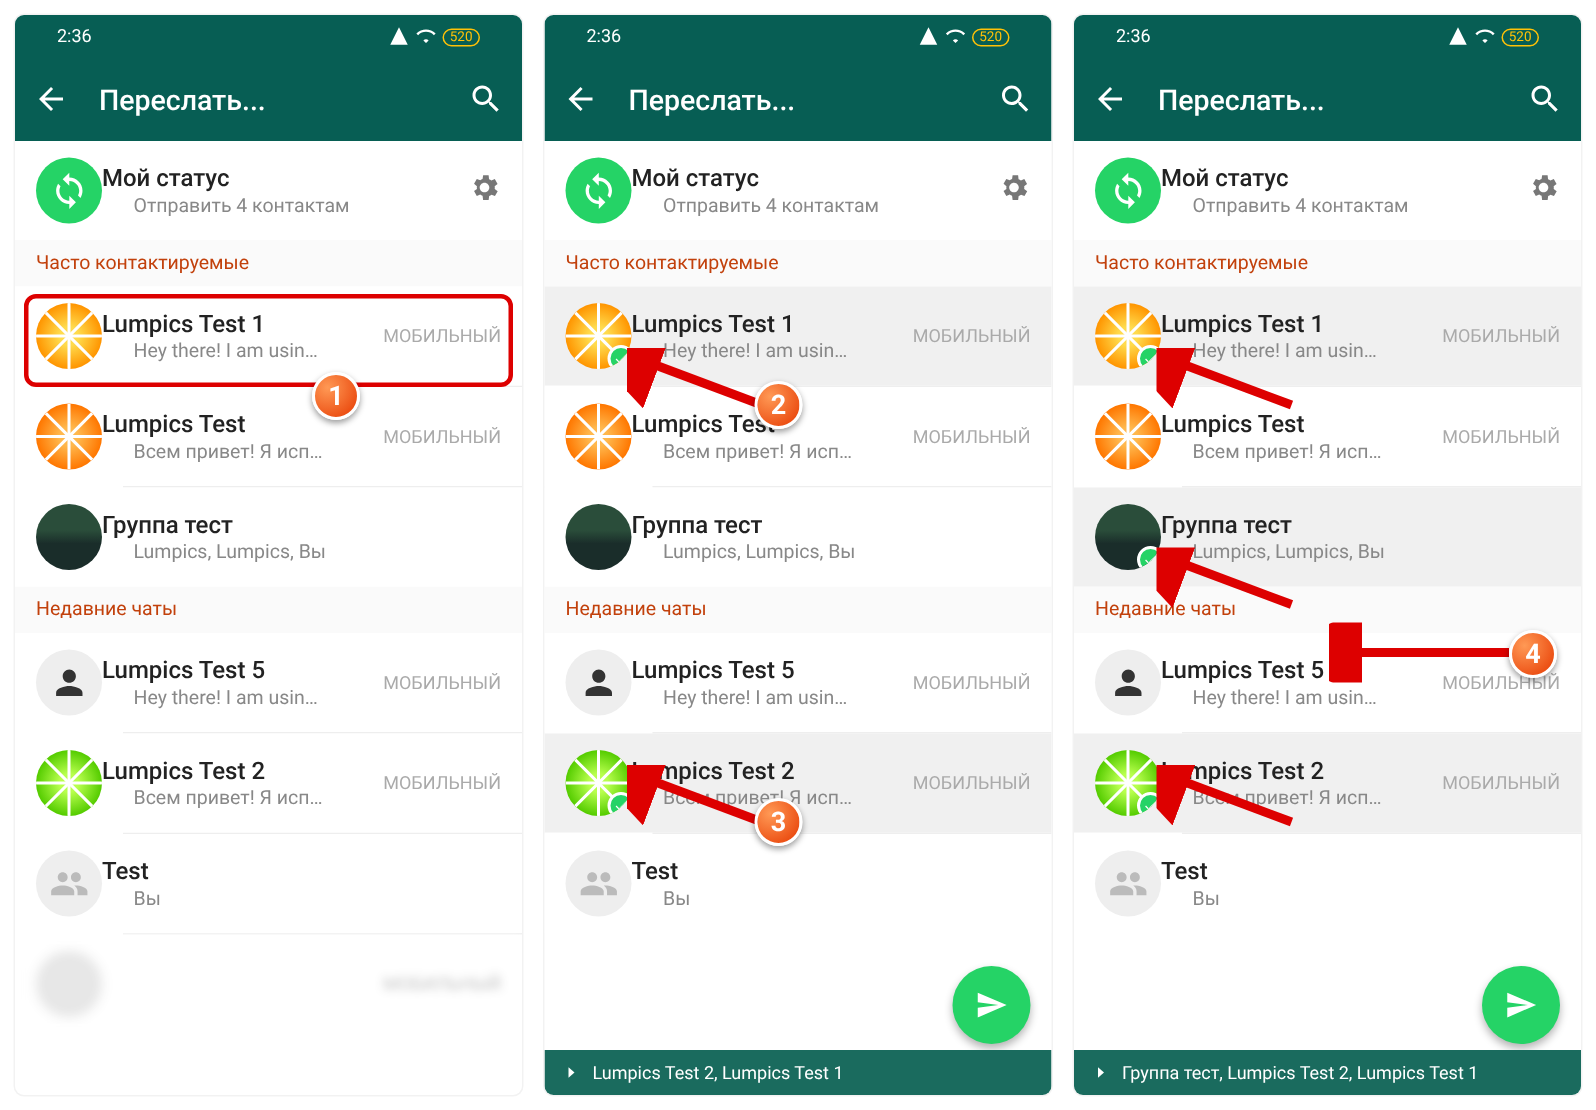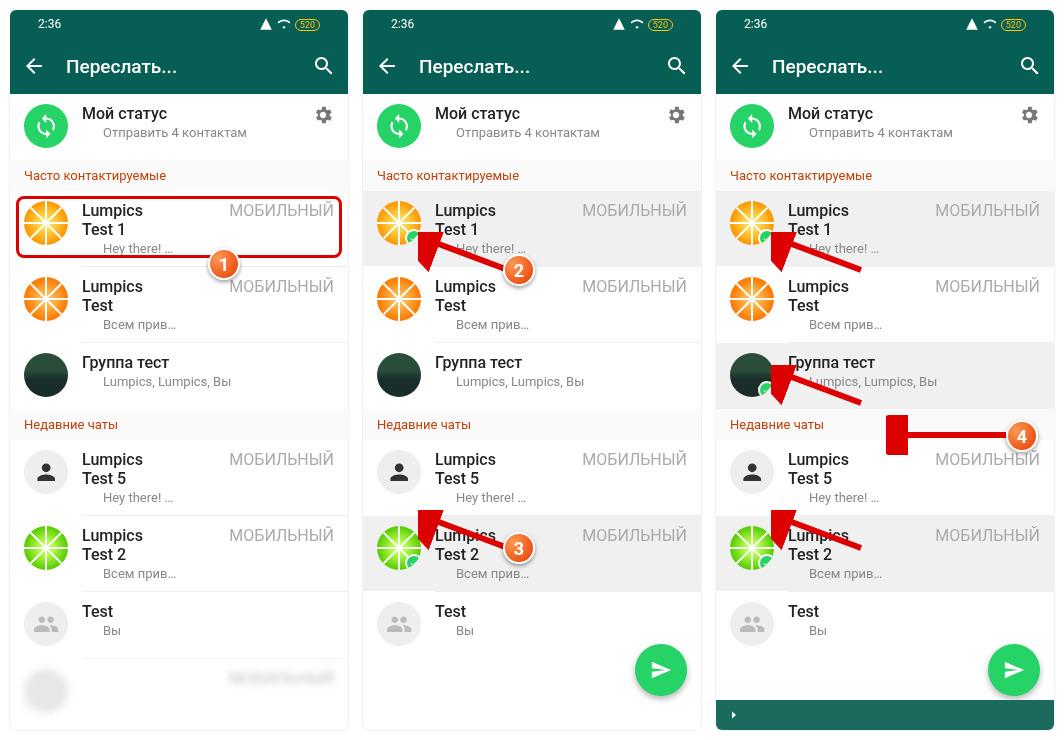--- a/index.html
+++ b/index.html
@@ -40,23 +40,22 @@
     color: #fff;
     display: flex;
     align-items: center;
     padding: 0 12px;
     gap: 20px;
   }
   .app-title { font-size: 19px; font-weight: 500; flex: 1; }
   .icon-btn { width: 24px; height: 24px; display:flex; align-items:center; justify-content:center; }
   .row {
     display: flex;
-    align-items: flex-start;
+    align-items: center;
     padding: 10px 14px;
-    gap: 14px;
     min-height: 66px;
     background: #fff;
     position: relative;
   }
   .row.selected { background: #f0f0f0; }
   .avatar {
     width: 44px; height: 44px; border-radius: 50%;
     flex-shrink: 0; position: relative;
     background: #ccc; display:flex; align-items:center; justify-content:center;
     overflow: hidden;
@@ -79,21 +78,21 @@
   .check-badge {
     position: absolute; bottom: -2px; right: -2px;
     width: 18px; height: 18px; border-radius: 50%;
     background: #25D366; border: 2px solid #fff;
     display:flex;align-items:center;justify-content:center;
   }
   .check-badge svg { width: 10px; height: 10px; }
   .txt { flex:1; min-width:0; }
   .name { font-size: 16px; color:#222; font-weight: 500; }
   .sub { font-size: 13px; color:#888; margin-top:2px; white-space: nowrap; overflow:hidden; text-overflow: ellipsis; margin-left: 21px;}
-  .tag { font-size: 16px; color:#aaa; text-transform: uppercase; margin-left: 39px; }
+  .tag { font-size: 12px; color:#aaa; text-transform: uppercase; margin-left: 39px; }
   .gear { color:#888; }
   .section { padding: 8px 14px; font-size: 13px; color:#c2410c; background:#fafafa;}
   .divider { height:1px; background:#eee; margin-left:72px;}
   .highlight-box {
     position:absolute; border:3px solid #d00; border-radius:8px;
     pointer-events:none;
   }
   .callout {
     position:absolute; pointer-events:none; z-index:10;
   }
@@ -376,20 +375,26 @@
         <div class="name">Test</div>
         <div class="sub">Вы</div>
       </div>
   </div>
 
   <div class="fab">
       <svg width="22" height="22" viewBox="0 0 24 24" fill="#fff">
         <path d="M2 21l21-9L2 3v7l15 2-15 2z"></path>
       </svg>
     </div>
+  <div class="selection-bar">
+    <svg width="12" height="12" viewBox="0 0 24 24" fill="#fff">
+        <path d="M8 5l8 7-8 7z"></path>
+      </svg>
+    <span>Lumpics Test 2, Lumpics Test 1</span>
+  </div>
 
   <svg class="arrow" style="left:55px;top:222px" width="100" height="48">
       <defs>
         <marker id="ah2" markerWidth="10" markerHeight="10" refX="2" refY="5" orient="auto">
           <path d="M0,0 L10,5 L0,10 z" fill="#d00"></path>
         </marker>
       </defs>
       <line x1="90" y1="38" x2="10" y2="8" stroke="#d00" stroke-width="6" marker-end="url(#ah2)"></line>
     </svg>
   <div class="callout" style="left:140px;top:244px">
@@ -540,20 +545,21 @@
 
   <div class="fab">
       <svg width="22" height="22" viewBox="0 0 24 24" fill="#fff">
         <path d="M2 21l21-9L2 3v7l15 2-15 2z"></path>
       </svg>
     </div>
   <div class="selection-bar">
     <svg width="12" height="12" viewBox="0 0 24 24" fill="#fff">
         <path d="M8 5l8 7-8 7z"></path>
       </svg>
+    <span>Группа тест, Lumpics Test 2, Lumpics Test 1</span>
   </div>
 
   <svg class="arrow" style="left:55px;top:222px" width="100" height="48">
       <line x1="90" y1="38" x2="10" y2="8" stroke="#d00" stroke-width="6" marker-end="url(#ah2)"></line>
     </svg>
   <svg class="arrow" style="left:55px;top:355px" width="100" height="48">
       <line x1="90" y1="38" x2="10" y2="8" stroke="#d00" stroke-width="6" marker-end="url(#ah2)"></line>
     </svg>
   <svg class="arrow" style="left:55px;top:500px" width="100" height="48">
       <line x1="90" y1="38" x2="10" y2="8" stroke="#d00" stroke-width="6" marker-end="url(#ah2)"></line>

